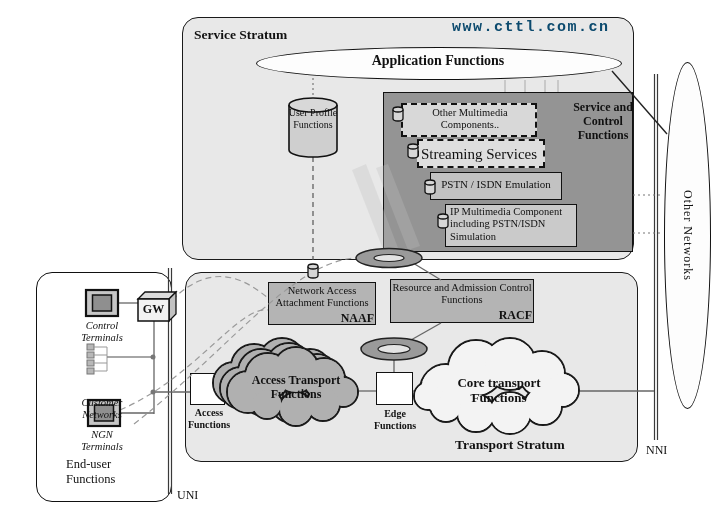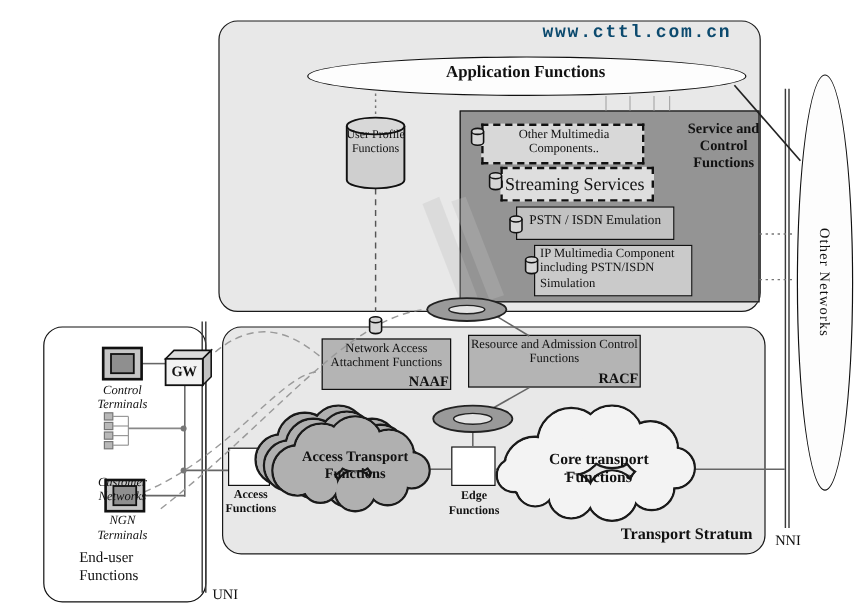--- a/index.html
+++ b/index.html
@@ -258,38 +258,39 @@
         <line x1="107" y1="347" x2="107" y2="371"></line>
       </g>
       <line x1="107" y1="357" x2="152" y2="357" stroke="#888" stroke-width="1.3"></line>
     </g>
     <g fill="#777">
       <circle cx="153" cy="357" r="2.5"></circle>
         <circle cx="153" cy="392" r="2.5"></circle>
     </g>
   </svg>
 
+  <div class="lbl b" style="left:194px;top:27px;font-size:13.5px;">Service Stratum</div>
   <div class="lbl watermark" style="left:452px;top:19px;">www.cttl.com.cn</div>
   <div class="lbl b c" style="left:256px;top:53px;width:364px;font-size:14px;">Application Functions</div>
   <div class="lbl c" style="left:288px;top:107px;width:50px;font-size:10px;">User Profile Functions</div>
   <div class="lbl b c" style="left:573px;top:100px;width:60px;font-size:12px;">Service and Control Functions</div>
 
   <div class="lbl c" style="left:405px;top:107px;width:130px;font-size:10.5px;">Other Multimedia Components..</div>
   <div class="lbl c" style="left:419px;top:146px;width:120px;font-size:15px;">Streaming Services</div>
   <div class="lbl c" style="left:432px;top:178px;width:128px;font-size:11px;">PSTN / ISDN Emulation</div>
   <div class="lbl" style="left:450px;top:206px;width:124px;font-size:10.5px;">IP Multimedia Component including PSTN/ISDN Simulation</div>
 
   <div class="lbl c" style="left:270px;top:285px;width:104px;font-size:10.5px;"><span>Network Access Attachment Functions</span><span class="acr">NAAF</span></div>
   <div class="lbl c" style="left:392px;top:282px;width:140px;font-size:10.5px;"><span>Resource and Admission Control Functions</span><span class="acr">RACF</span></div>
 
   <div class="lbl b c" style="left:183px;top:407px;width:52px;font-size:10px;">Access Functions</div>
   <div class="lbl b c" style="left:232px;top:373px;width:128px;font-size:12px;">Access Transport Functions</div>
   <div class="lbl b c" style="left:369px;top:408px;width:52px;font-size:10px;">Edge Functions</div>
   <div class="lbl b c" style="left:438px;top:375px;width:122px;font-size:13px;">Core transport Functions</div>
-  <div class="lbl b" style="left:455px;top:437px;width:172px;text-align:right;font-size:13.5px;">Transport Stratum</div>
+  <div class="lbl b" style="left:455px;top:437px;width:172px;text-align:left;font-size:13.5px;">Transport Stratum</div>
 
   <div class="lbl i c" style="left:72px;top:320px;width:60px;font-size:10.5px;">Control Terminals</div>
   <div class="lbl b c" style="left:138px;top:302px;width:31px;font-size:12px;z-index:11;">GW</div>
   <div class="lbl i c" style="left:70px;top:373px;width:64px;font-size:10.5px;margin-top:24px;">Customer Networks</div>
   <div class="lbl i c" style="left:72px;top:429px;width:60px;font-size:10.5px;">NGN Terminals</div>
   <div class="lbl" style="left:66px;top:457px;width:92px;font-size:12.5px;">End-user Functions</div>
 
   <div class="lbl" style="left:177px;top:488px;font-size:12px;">UNI</div>
   <div class="lbl" style="left:646px;top:443px;font-size:12px;">NNI</div>
 

